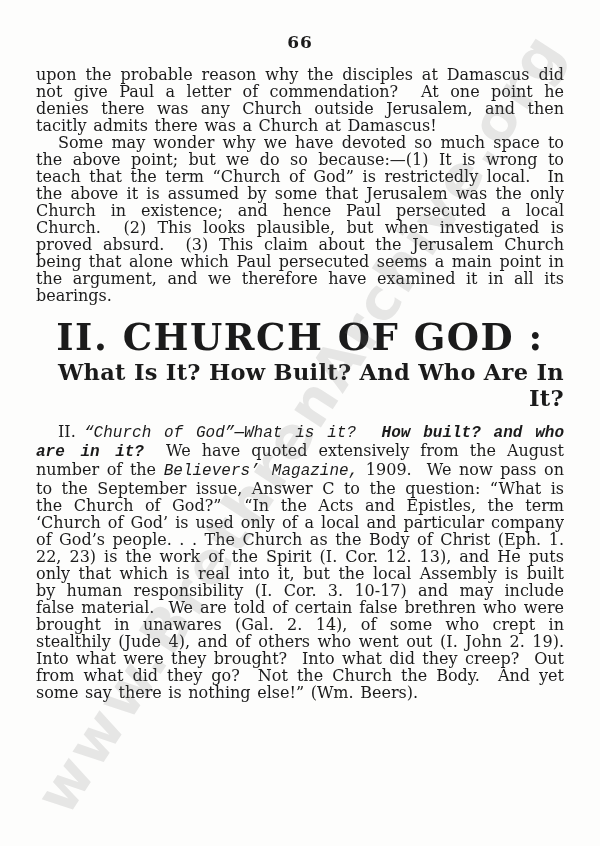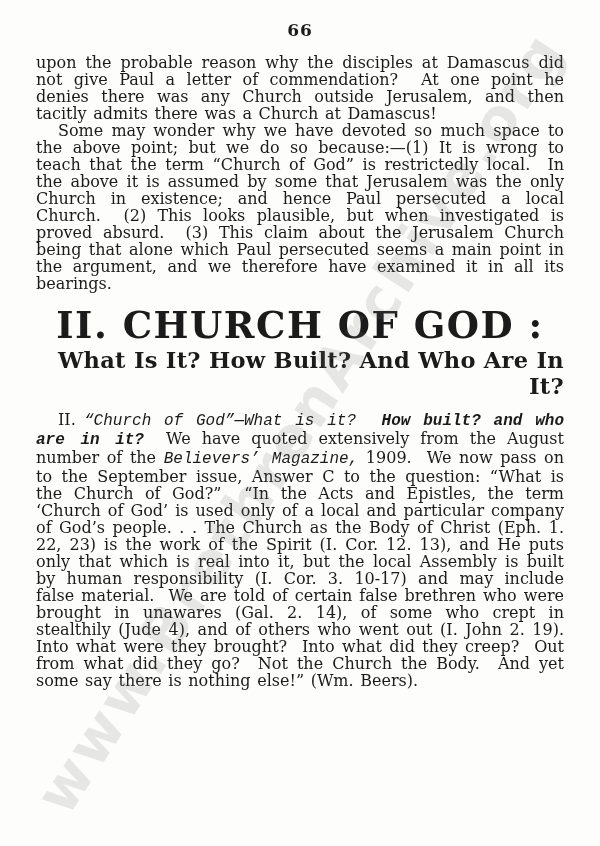--- a/index.html
+++ b/index.html
@@ -15,21 +15,21 @@
     background: #fdfdfc;
     overflow: hidden;
     font-family: "DejaVu Serif", "Liberation Serif", serif;
     color: #1b1b1b;
   }
   .page-number {
     text-align: center;
     font-size: 17px;
     font-weight: bold;
     letter-spacing: 1px;
-    padding-top: 20px;
+    padding-top: 32px;
   }
   .text-block {
     margin: 14px 36px 0 36px;
   }
   p.para {
     margin: 0;
     text-align: justify;
     white-space: pre-wrap;
     font-size: 16px;
     line-height: 17px;

